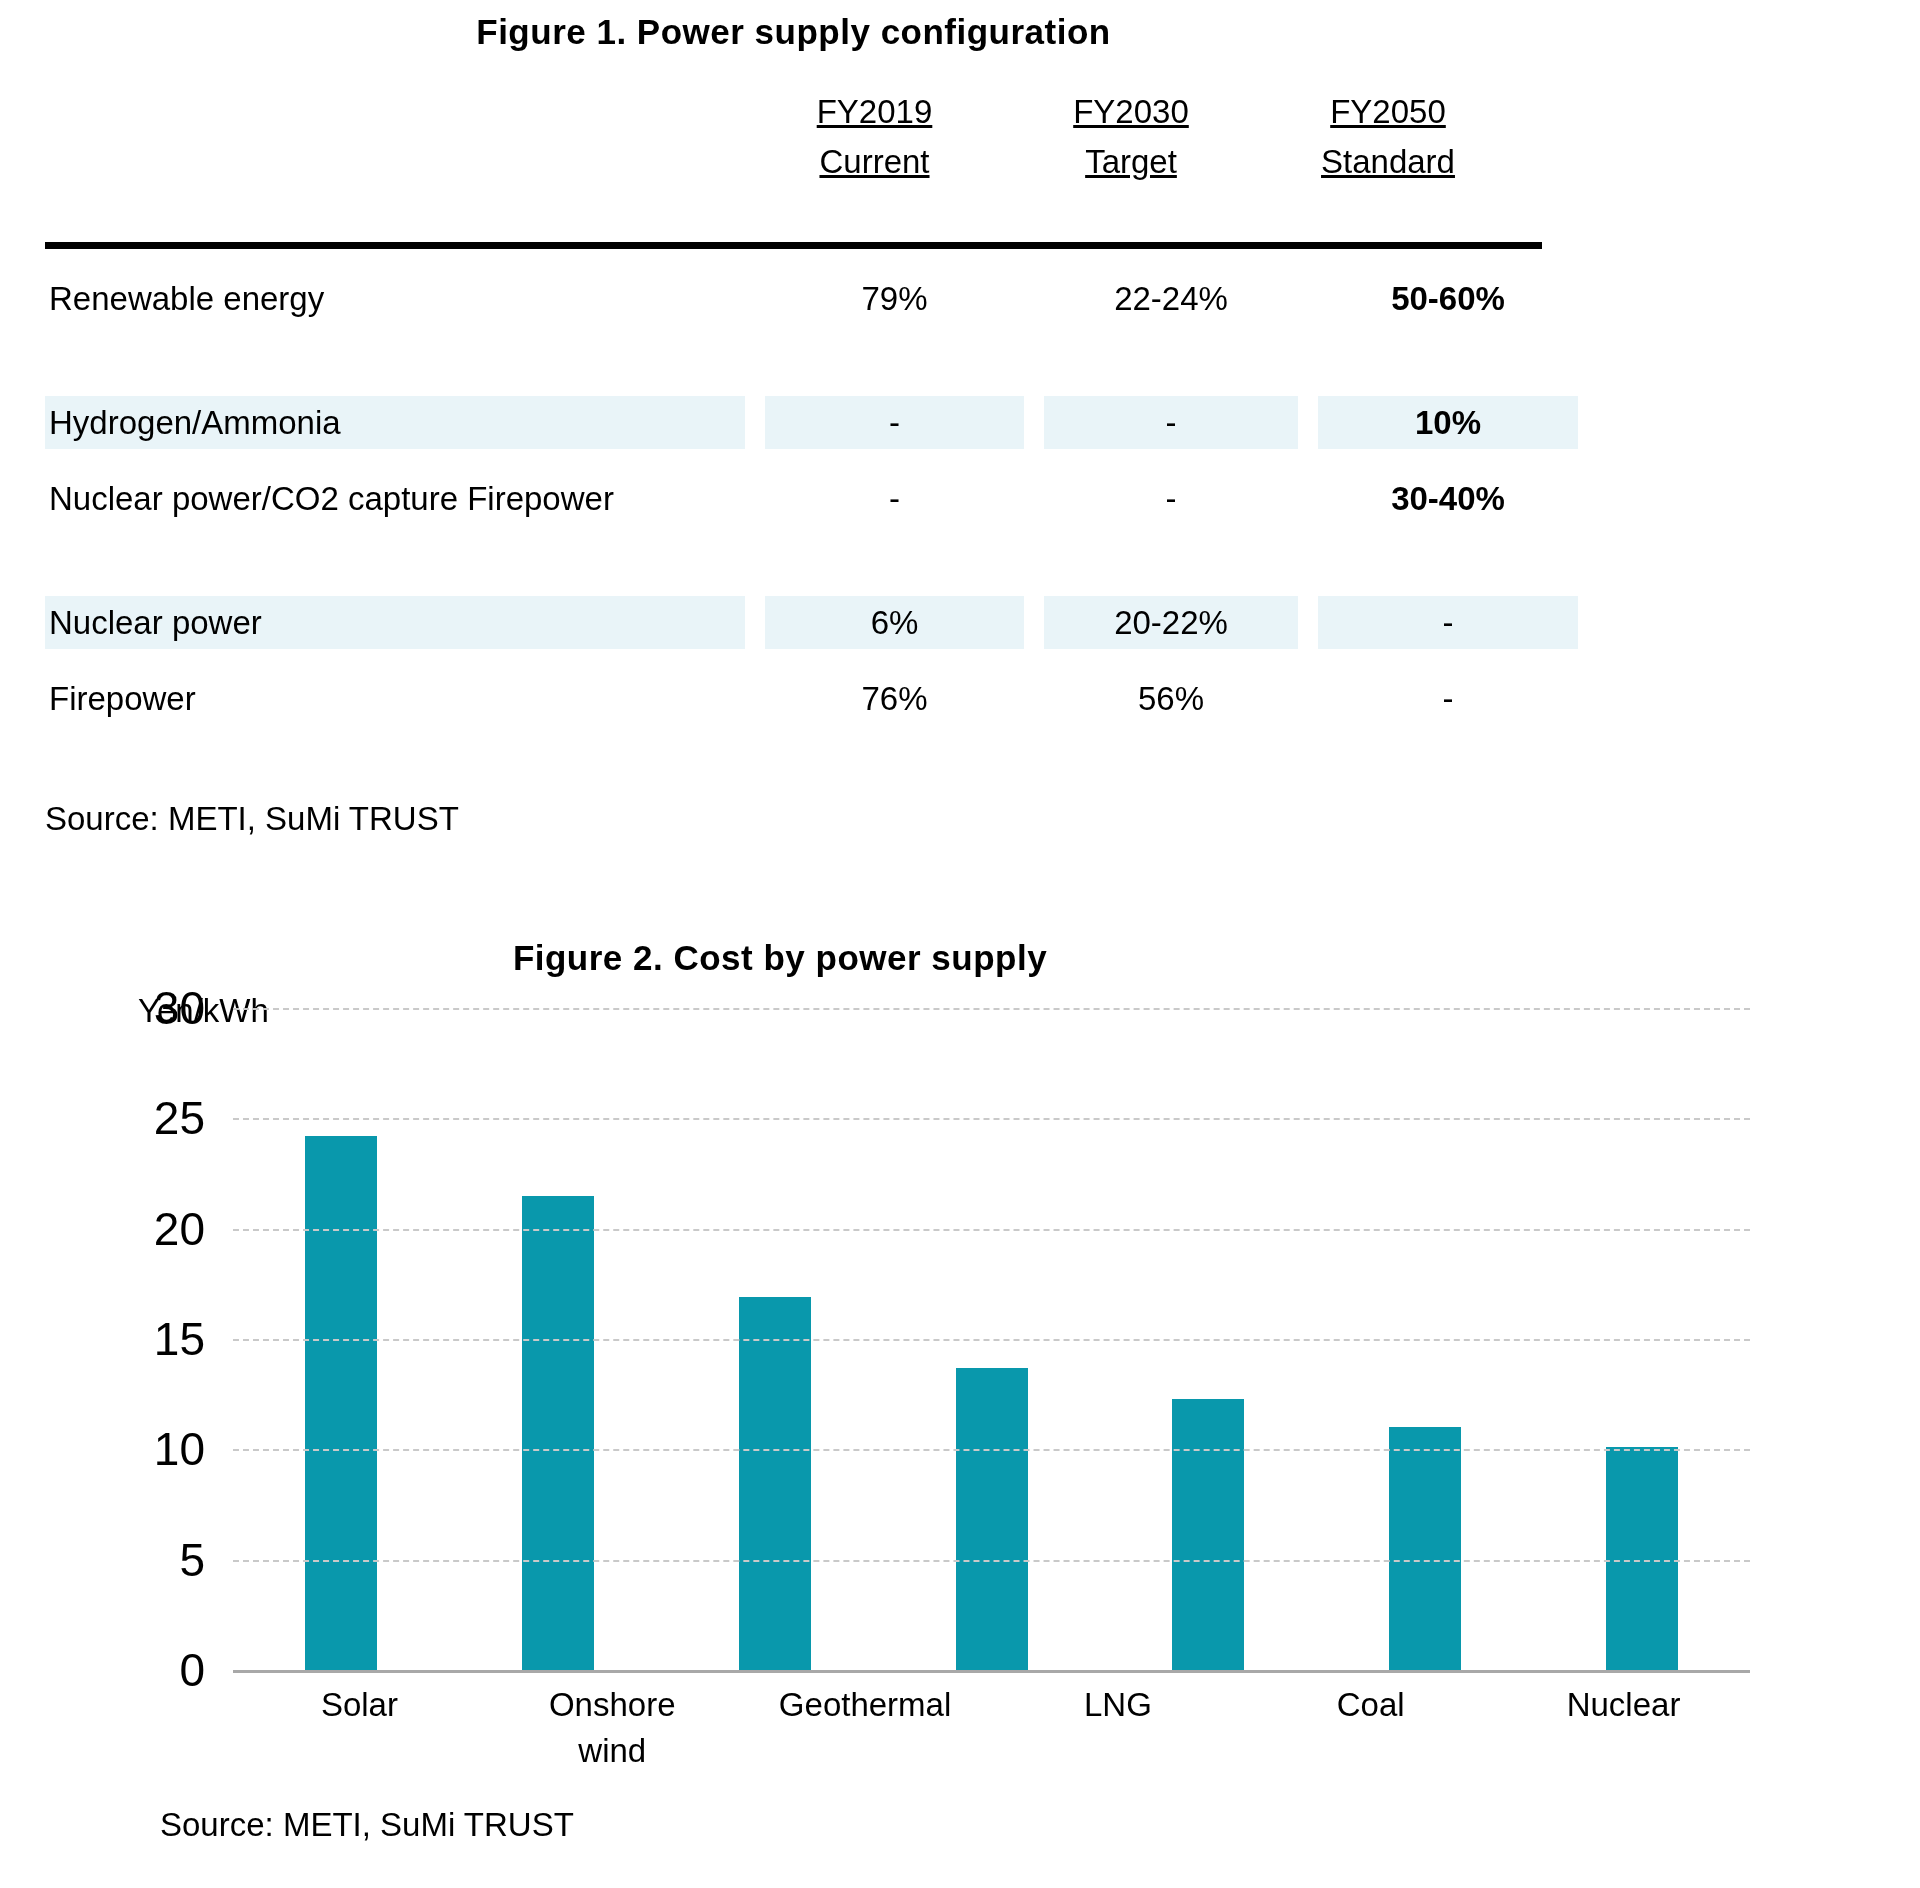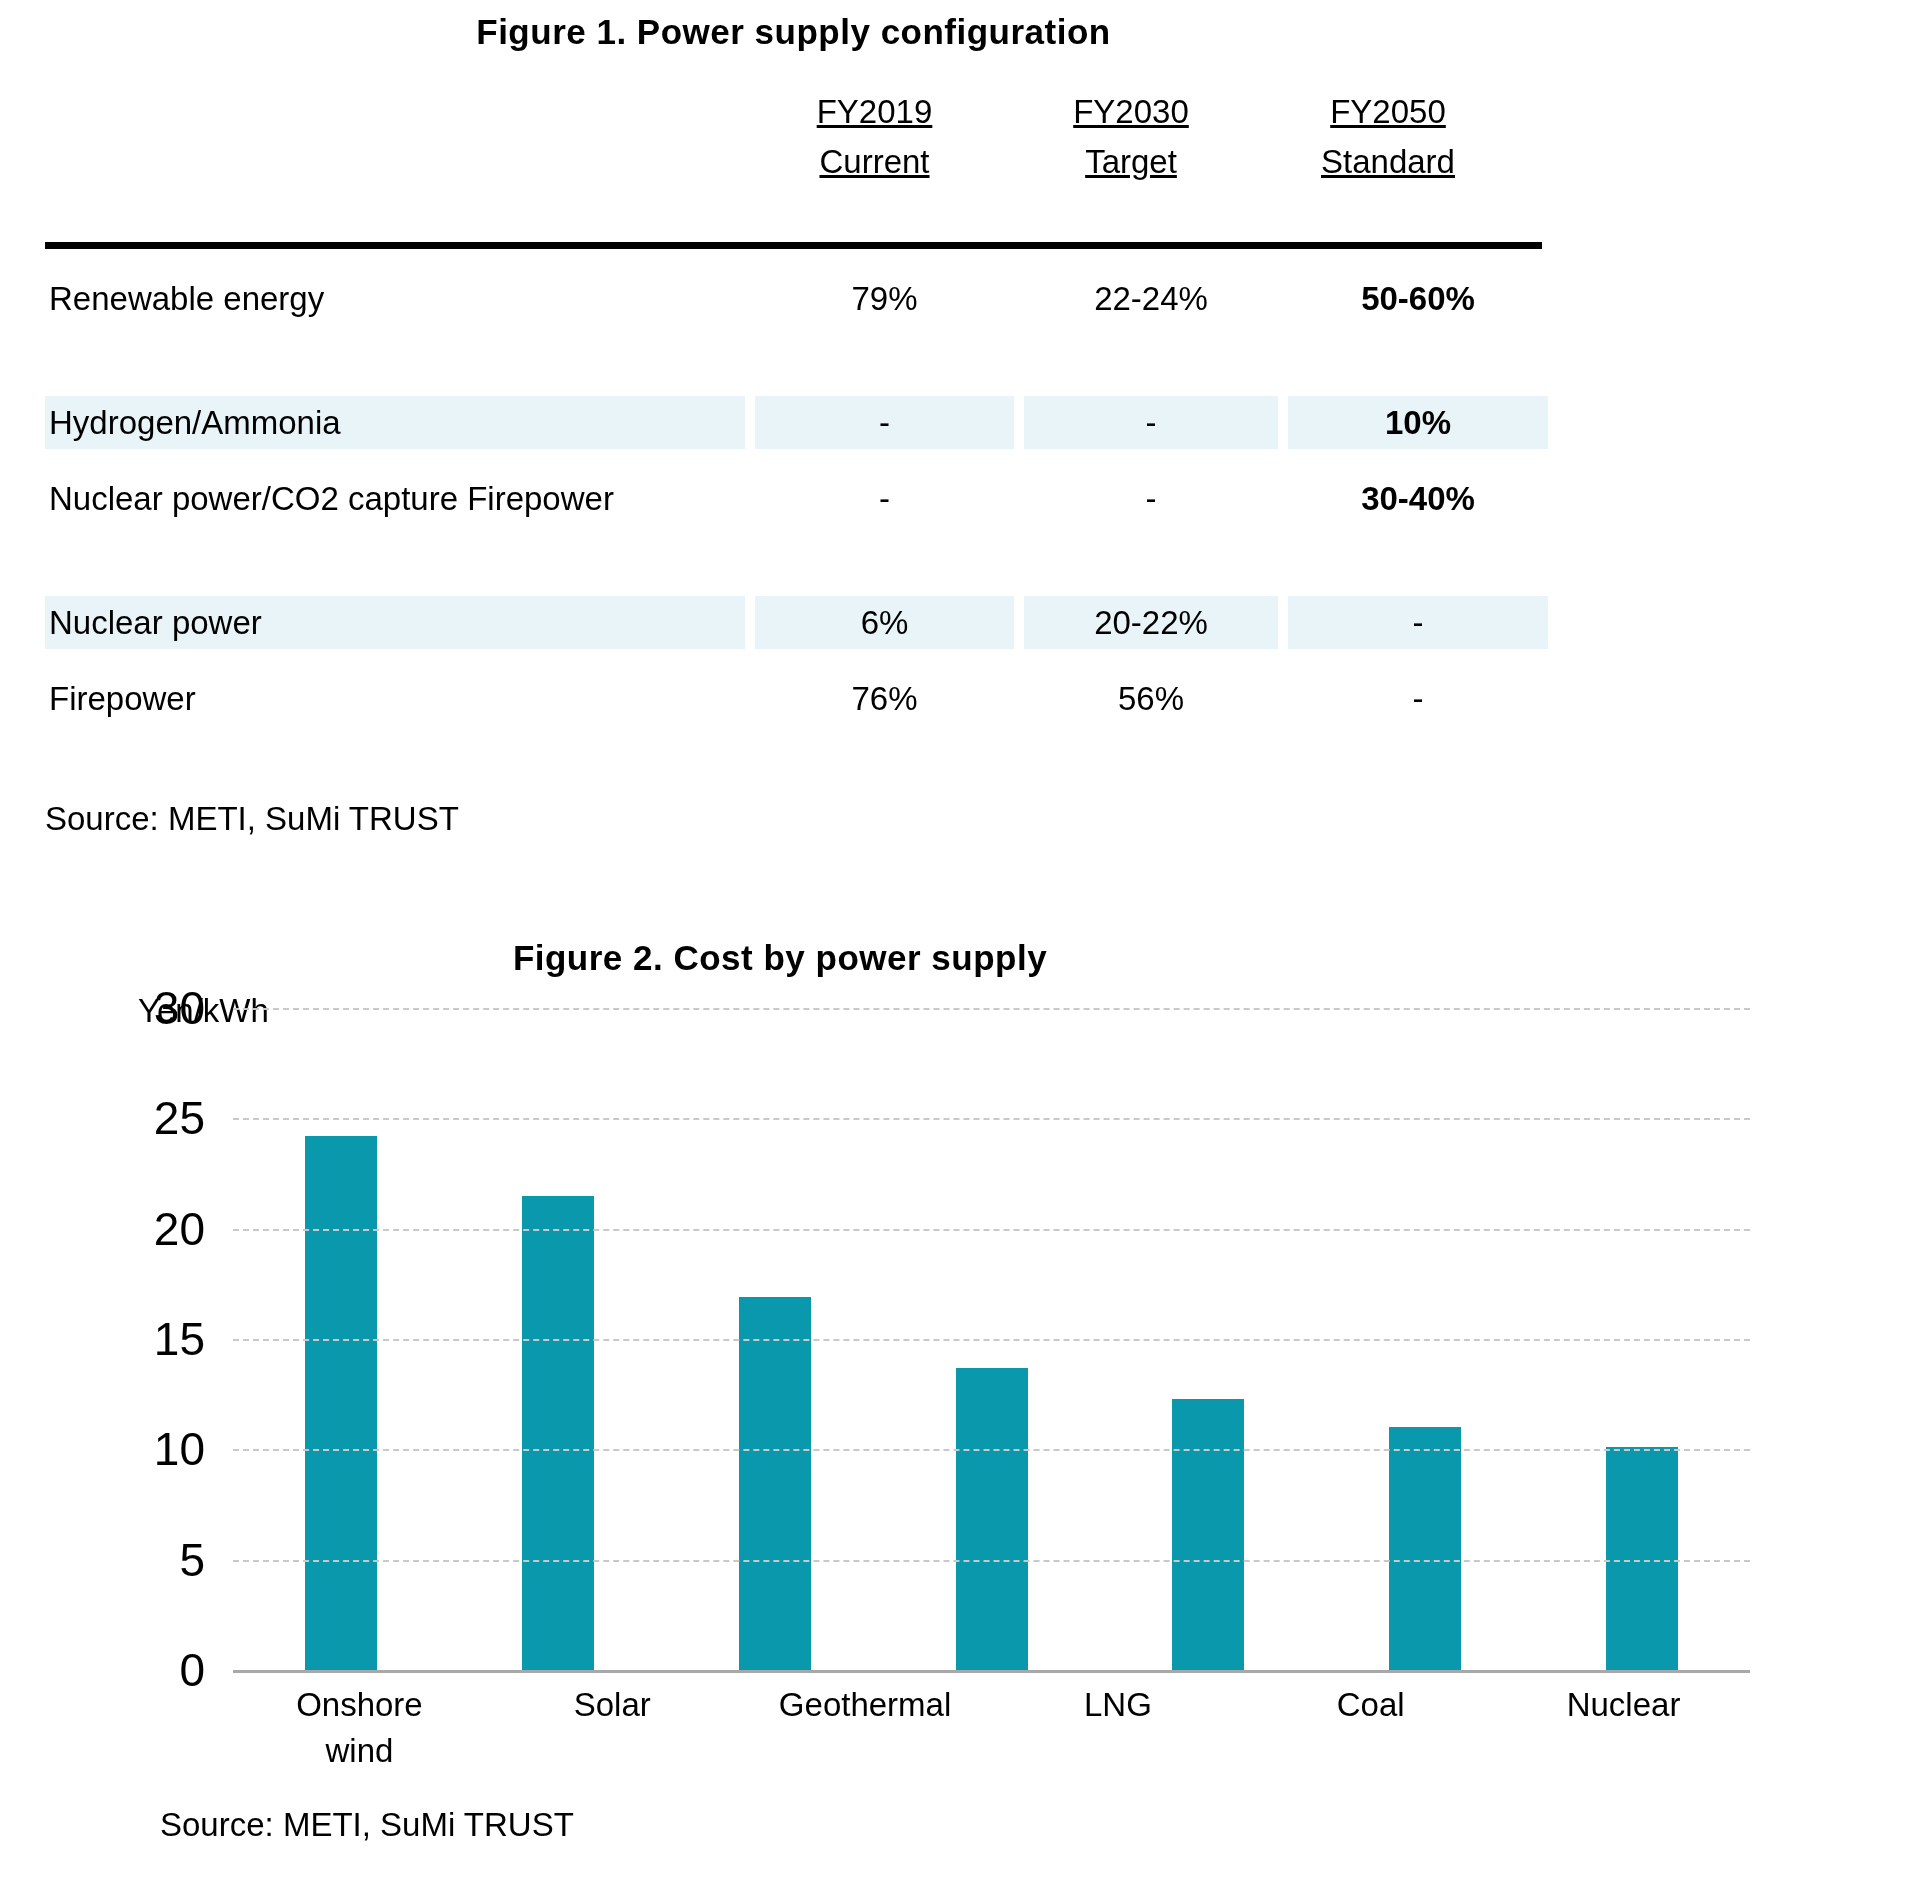--- a/index.html
+++ b/index.html
@@ -20,21 +20,21 @@
   }
   #fig1-header .hcell{font-size:33px;text-align:center;line-height:50px;}
   .w-label{width:700px;flex:none;}
   .w-c2{width:259px;flex:none;}
   .w-c3{width:254px;flex:none;}
   .w-c4{width:260px;flex:none;}
   #fig1-rule{
     left:45px;top:242px;width:1497px;height:7px;background:#000;
   }
   #fig1-table{left:45px;top:249px;width:1497px;}
-  .trow{display:flex;gap:10px;height:100px;}
+  .trow{display:flex;gap:20px;height:100px;}
   .trow .cell{display:flex;align-items:center;font-size:33px;}
   .trow .lbl{justify-content:flex-start;padding-left:4px;box-sizing:border-box;}
   .trow .val{justify-content:center;}
   .trow.shaded .cell{background:#e9f4f8;margin-top:47px;}
   .cell.boldval{font-weight:bold;}
   #fig1-source{left:45px;top:800px;font-size:33px;}
 
   
   #fig2-ylabel{left:138px;top:992px;font-size:33px;}
   #fig2-title{
@@ -161,22 +161,22 @@
       <div class="bar" style="height: 271.42px; background: rgb(9, 152, 172);"></div>
     </div>
     <div class="slot">
       <div class="bar" style="height: 242.733px; background: rgb(9, 152, 172);"></div>
     </div>
     <div class="slot">
       <div class="bar" style="height: 222.873px; background: rgb(9, 152, 172);"></div>
     </div>
   </div>
 <div class="abs" id="xlabels">
+    <div class="xlabel">Solar</div>
     <div class="xlabel">Onshore
 wind</div>
-    <div class="xlabel">Solar</div>
     <div class="xlabel">Geothermal</div>
     <div class="xlabel">LNG</div>
     <div class="xlabel">Coal</div>
     <div class="xlabel">Nuclear</div>
   </div>
 
 <div class="abs" id="fig2-source">Source: METI, SuMi TRUST</div>
 
 </body></html>

